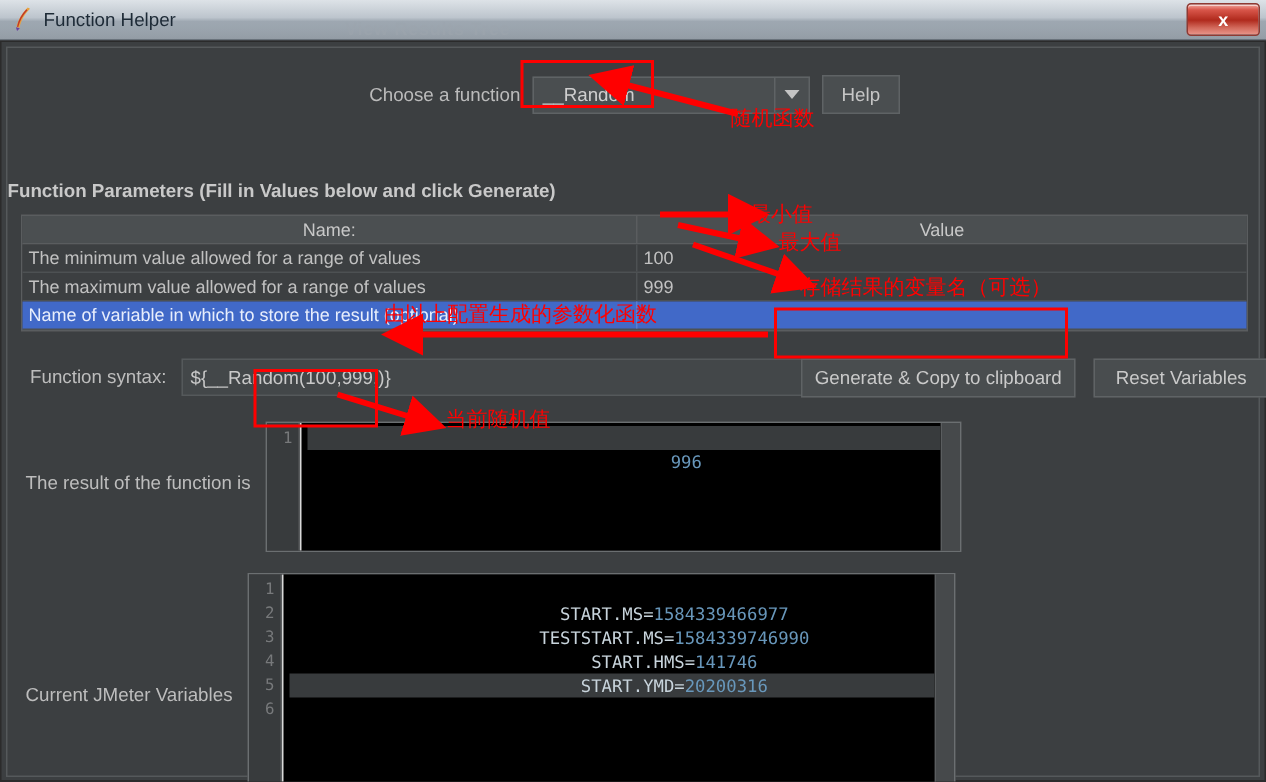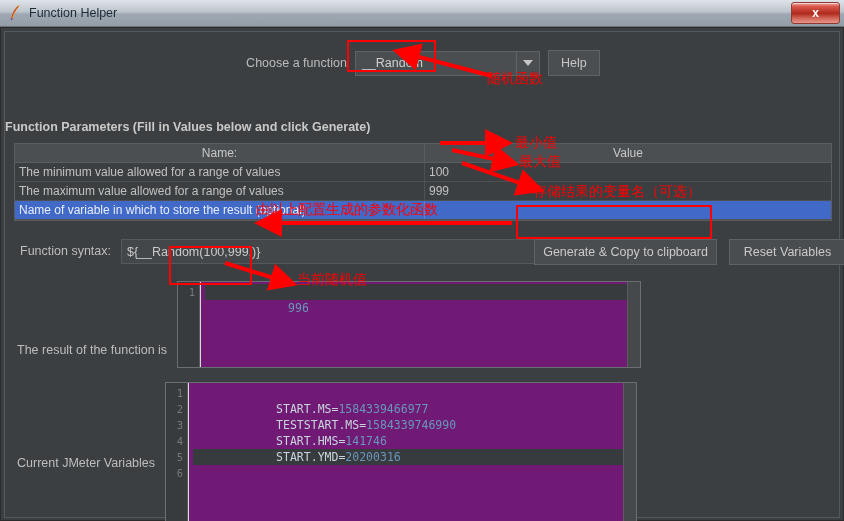--- a/index.html
+++ b/index.html
@@ -199,21 +199,21 @@
     width: 117px; height: 26px;
     display: flex; align-items: center; justify-content: center;
     background: #494d4f; border: 1px solid #5f6365;
     color: #cacaca; font-size: 12.5px; cursor: pointer;
     box-sizing: border-box;
   }
 
   
   .result-label {
     position: absolute; left: 12px; top: 283px;
-    font-size: 12.5px; color: #bdbdbd; white-space: nowrap; margin-top: 28px;
+    font-size: 12.5px; color: #bdbdbd; white-space: nowrap;
   }
   .result-box {
     position: absolute; left: 172px; top: 249px;
     width: 464px; height: 87px;
     border: 1px solid #6b6f71;
     background: #2f3133;
     box-sizing: border-box;
     display: flex;
   }
   .gutter {
@@ -225,25 +225,26 @@
   }
   .gutter-num {
     font-family: "DejaVu Sans Mono", monospace;
     font-size: 10.5px; color: #77797b;
     text-align: right; padding-right: 4px;
     line-height: 16px; height: 16px;
   }
   .code-area {
     flex: 1;
     position: relative;
-    background: #701a75;
+    background: #000000;
     padding-top: 2px;
     padding-left: 5px;
     box-sizing: border-box;
     cursor: text;
+    text-align: center;
   }
   .code-line {
     font-family: "DejaVu Sans Mono", monospace;
     font-size: 11.5px; line-height: 16px; height: 16px;
     white-space: pre; color: #b8c4cc;
   }
   .code-line.current { background: #383b3d; }
   .caret-col {
     position: absolute; left: 0; top: 0; bottom: 0;
     width: 1px; background: #d9d9d9;
@@ -422,20 +423,20 @@
       <line x1="512" y1="223" x2="262" y2="223" stroke="#ff0000" stroke-width="4" marker-end="url(#ah)"></line>
 
       <line x1="225" y1="263" x2="290" y2="283" stroke="#ff0000" stroke-width="4" marker-end="url(#ah)"></line>
     </svg>
 
     <div class="anno-rect" style="left:347px; top:40px; width:85px; height:28px;"></div>
     <div class="anno-rect" style="left:516px; top:205px; width:192px; height:30px;"></div>
     <div class="anno-rect" style="left:169px; top:246px; width:79px; height:35px;"></div>
 
     <div class="anno-text" style="left:487px; top:70px;">随机函数</div>
-    <div class="anno-text" style="left:515px; top:134px;">最小值</div>
+    <div class="anno-text" style="left:500px; top:134px;">最小值</div>
     <div class="anno-text" style="left:519px; top:153px;">最大值</div>
     <div class="anno-text" style="left:533px; top:183px;">存储结果的变量名（可选）</div>
     <div class="anno-text" style="left:256px; top:201px;">由以上配置生成的参数化函数</div>
     <div class="anno-text" style="left:297px; top:271px;">当前随机值</div>
   </div>
 
 </div>
 
 </body></html>

